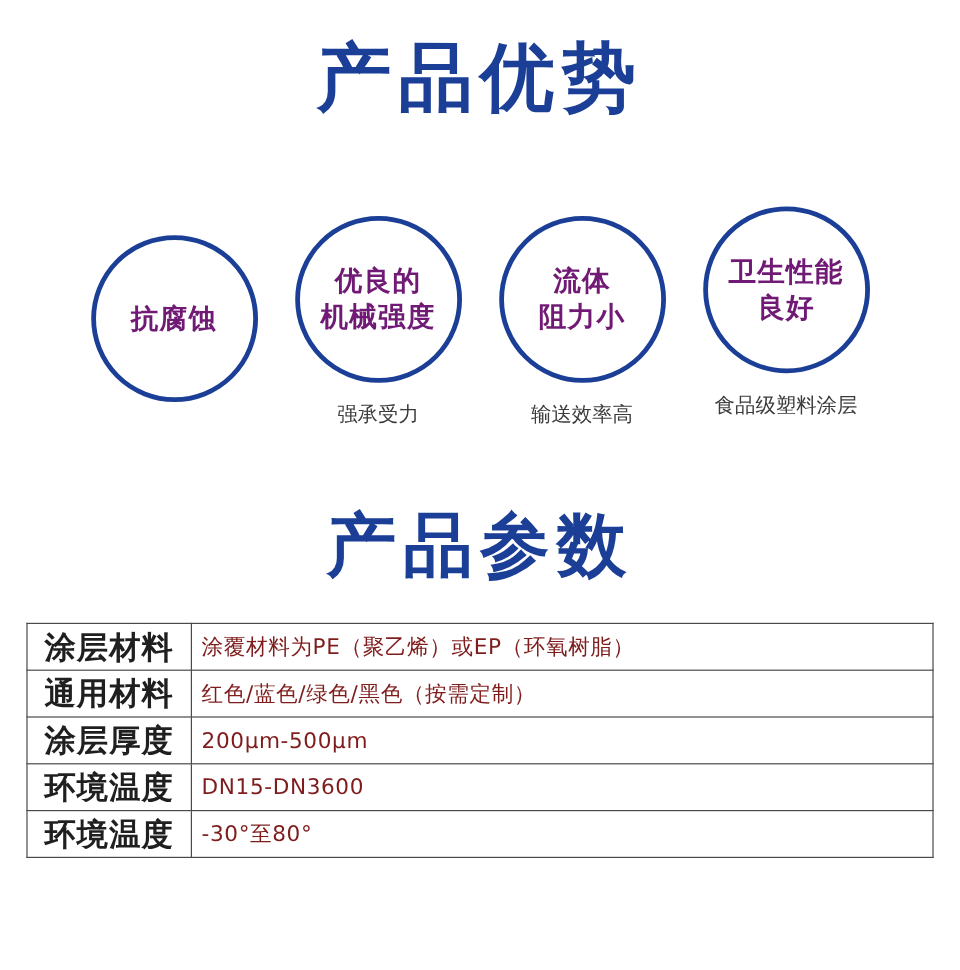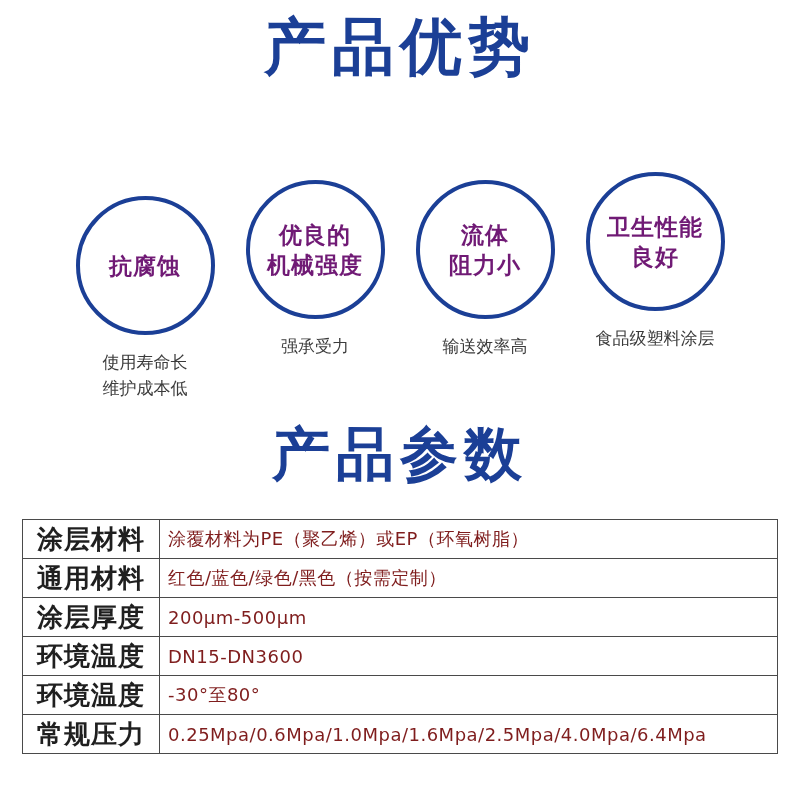--- a/index.html
+++ b/index.html
@@ -24,21 +24,21 @@
   
   .section-title {
     text-align: center;
     font-weight: bold;
     color: #1b3f96;
     letter-spacing: 6px;
     font-family: "DejaVu Sans", sans-serif;
   }
   #advantages-title {
     position: absolute;
-    top: 8px;
+    top: 26px;
     left: 0;
     width: 800px;
     font-size: 62px;
     line-height: 78px;
   }
   #params-title {
     position: absolute;
     top: 418px;
     left: 0;
     width: 800px;
@@ -139,22 +139,20 @@
 <div class="page">
 
   <div class="section-title" id="advantages-title">产品优势</div>
 
   <div class="circles-row">
 
     <div class="advantage-item adv-0">
       <div class="circle">
         <div class="circle-label">抗腐蚀</div>
       </div>
-      <div class="caption">使用寿命长
-维护成本低</div>
     </div>
 
     <div class="advantage-item adv-1">
       <div class="circle">
         <div class="circle-label">优良的
 机械强度</div>
       </div>
       <div class="caption">强承受力</div>
     </div>
 
@@ -194,21 +192,17 @@
           <td class="param-value">200μm-500μm</td>
         </tr>
         <tr>
           <td class="param-label">环境温度</td>
           <td class="param-value">DN15-DN3600</td>
         </tr>
         <tr>
           <td class="param-label">环境温度</td>
           <td class="param-value">-30°至80°</td>
         </tr>
-        <tr>
-          <td class="param-label">常规压力</td>
-          <td class="param-value">0.25Mpa/0.6Mpa/1.0Mpa/1.6Mpa/2.5Mpa/4.0Mpa/6.4Mpa</td>
-        </tr>
       </tbody>
     </table>
   </div>
 
 </div>
 
 </body></html>

